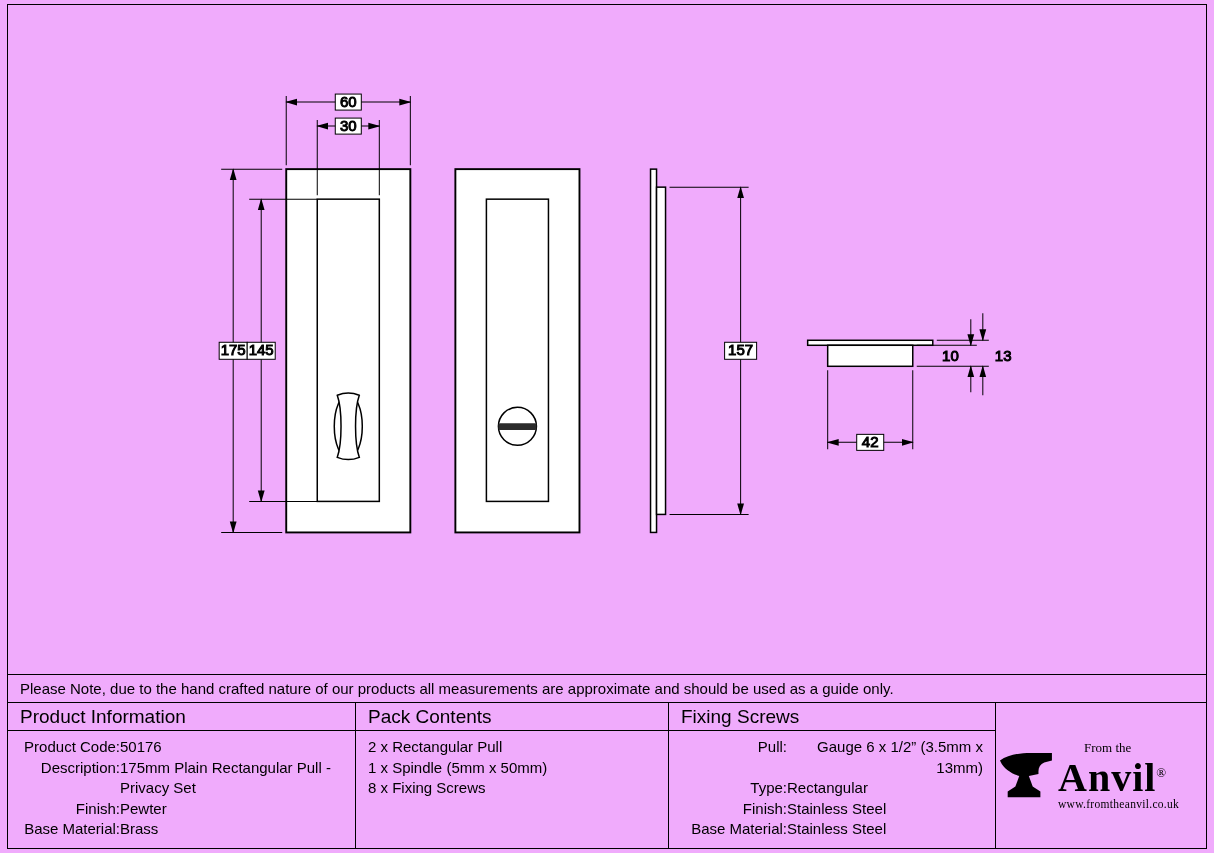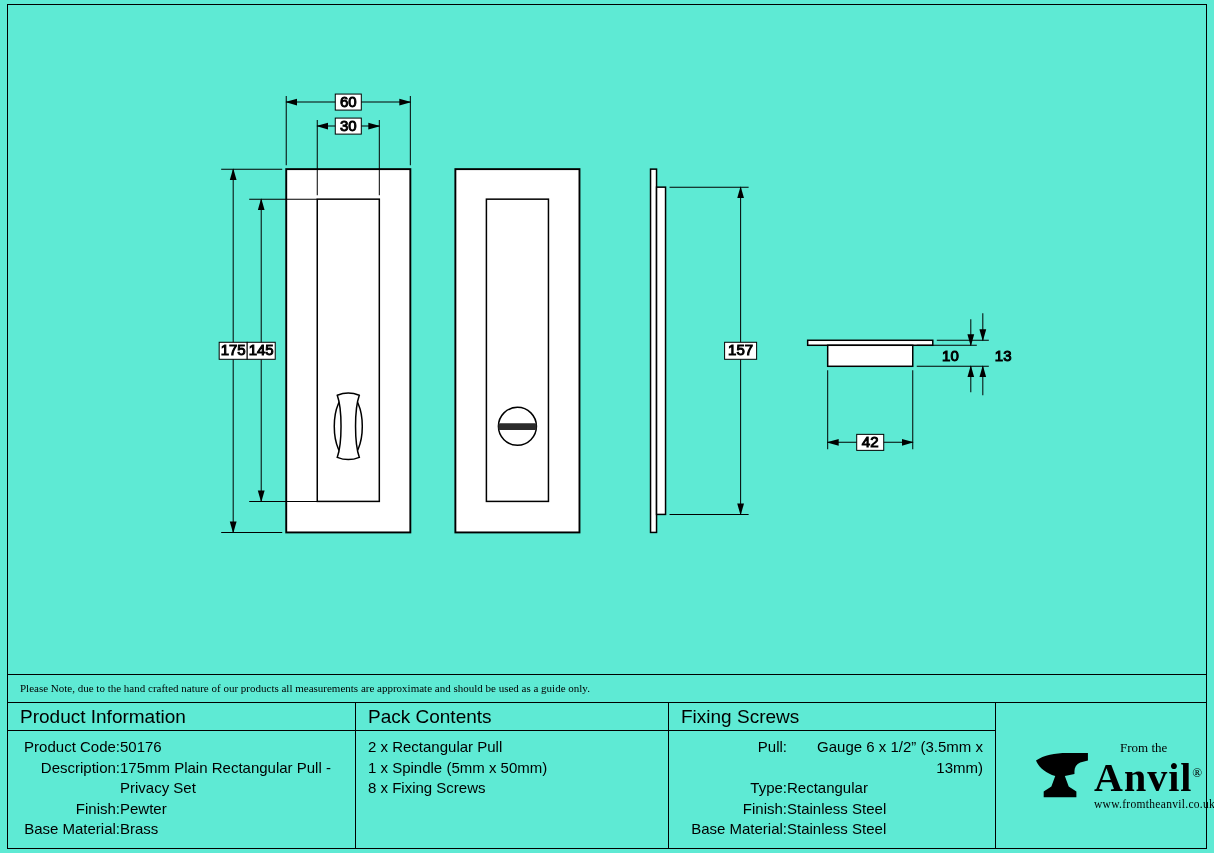--- a/index.html
+++ b/index.html
@@ -1,28 +1,28 @@
 <!DOCTYPE html>
 <html><head>
 <meta charset="utf-8">
 <style>
   html,body{margin:0;padding:0;background:#fff;}
-  .page{position:relative;width:1214px;height:853px;background:#5eead4;font-family:"Liberation Sans",sans-serif;color:#000;overflow:hidden;}
+  .page{position:relative;width:1214px;height:853px;background:#f0abfc;font-family:"Liberation Sans",sans-serif;color:#000;overflow:hidden;}
   .frame{position:absolute;left:7px;right:7px;top:4px;bottom:4px;border:1.6px solid #000;display:flex;flex-direction:column;}
   .drawing{flex:1;position:relative;}
   .drawing svg{display:block;width:100%;height:100%;}
-  .note{height:28px;border-top:1.6px solid #000;display:flex;align-items:center;padding-left:12px;font-size:11px;font-family:Liberation Serif, serif;}
+  .note{height:28px;border-top:1.6px solid #000;display:flex;align-items:center;padding-left:12px;font-size:15px;}
   .grid{height:146px;border-top:1.6px solid #000;display:grid;grid-template-columns:347px 313px 327px 1fr;grid-template-rows:28px 1fr;}
   .bl{border-left:1.6px solid #000;}
   .hcell{display:flex;align-items:center;padding-left:12px;font-size:19px;border-bottom:1.6px solid #000;grid-row:1;}
   .bcell{grid-row:2;padding:6px 12px 0 12px;font-size:15px;line-height:20.5px;}
   .kv{display:flex;text-align:right;}
   .k{width:100px;flex:0 0 100px;}
   .k2{width:106px;flex:0 0 106px;}
-  .logo-cell{grid-column:4;grid-row:1/3;display:flex;align-items:center;padding-left:36px;}
+  .logo-cell{grid-column:4;grid-row:1/3;display:flex;align-items:center;}
   .brand-text{margin-left:4px;font-family:"Liberation Serif",serif;}
   .from-the{font-size:13px;line-height:13px;margin-left:26px;}
   .anvil-name{font-size:40px;line-height:38px;font-weight:bold;letter-spacing:1px;}
   .reg{font-size:13px;vertical-align:super;font-weight:normal;}
   .brand-url{font-size:11.5px;letter-spacing:0.3px;margin-top:1px;}
   
   .s2{stroke:#000;fill:#fff;stroke-width:1.9;}
   .s15{stroke:#000;fill:#fff;stroke-width:1.5;}
   .dim{stroke:#000;stroke-width:1;fill:none;}
   .t{font:15px "Liberation Sans",sans-serif;fill:#000;}

